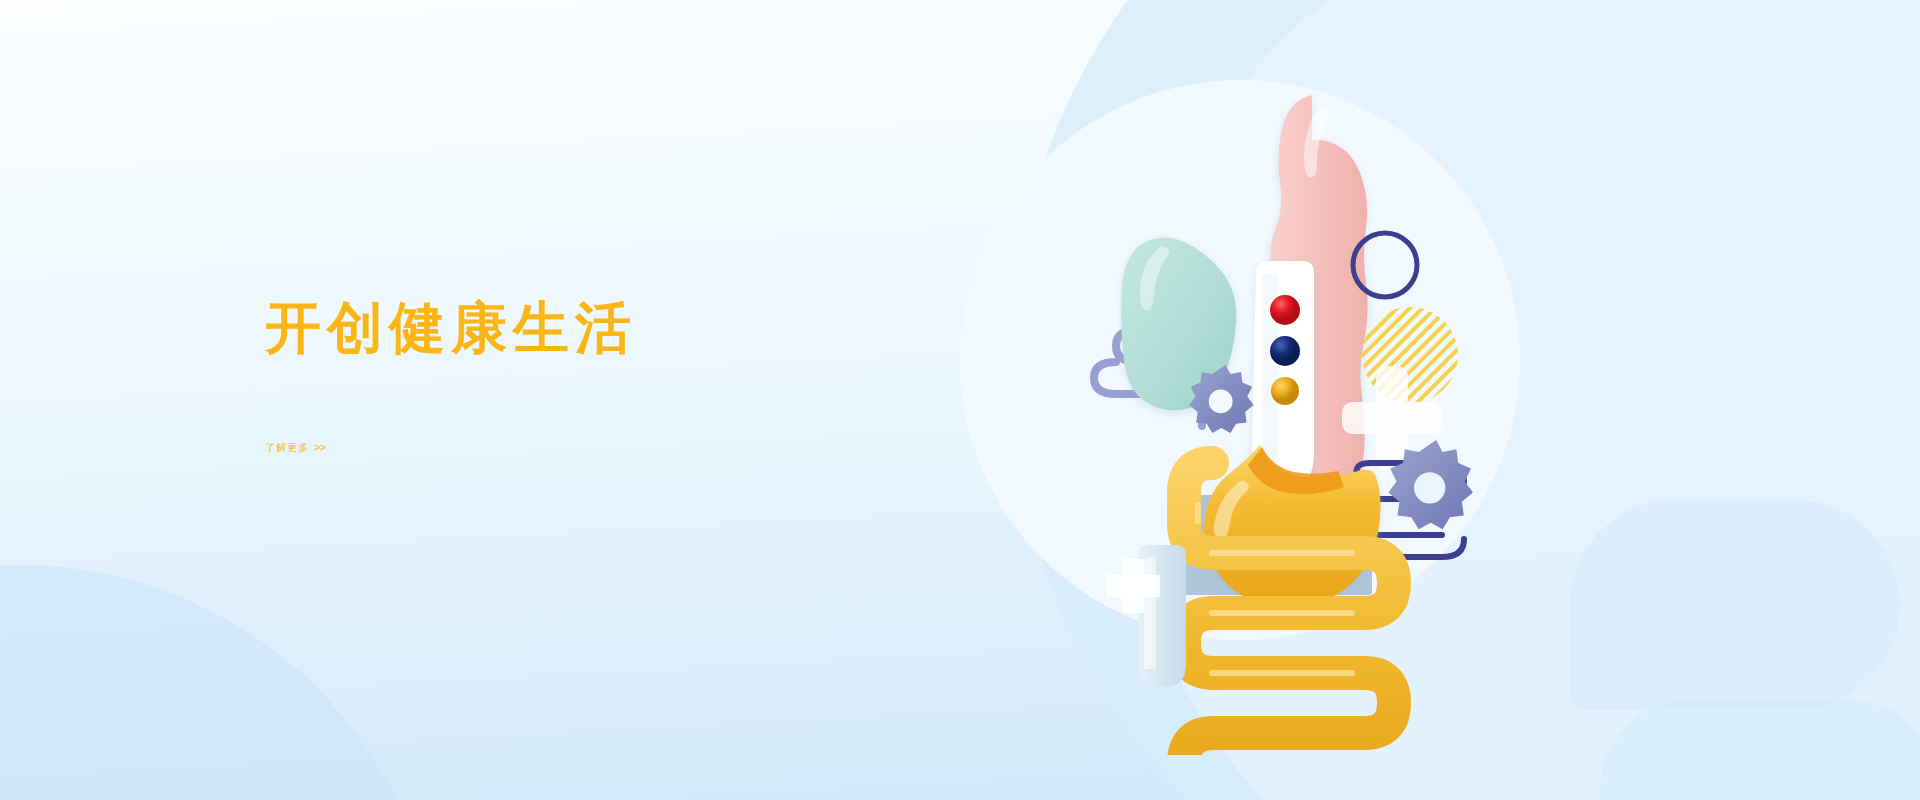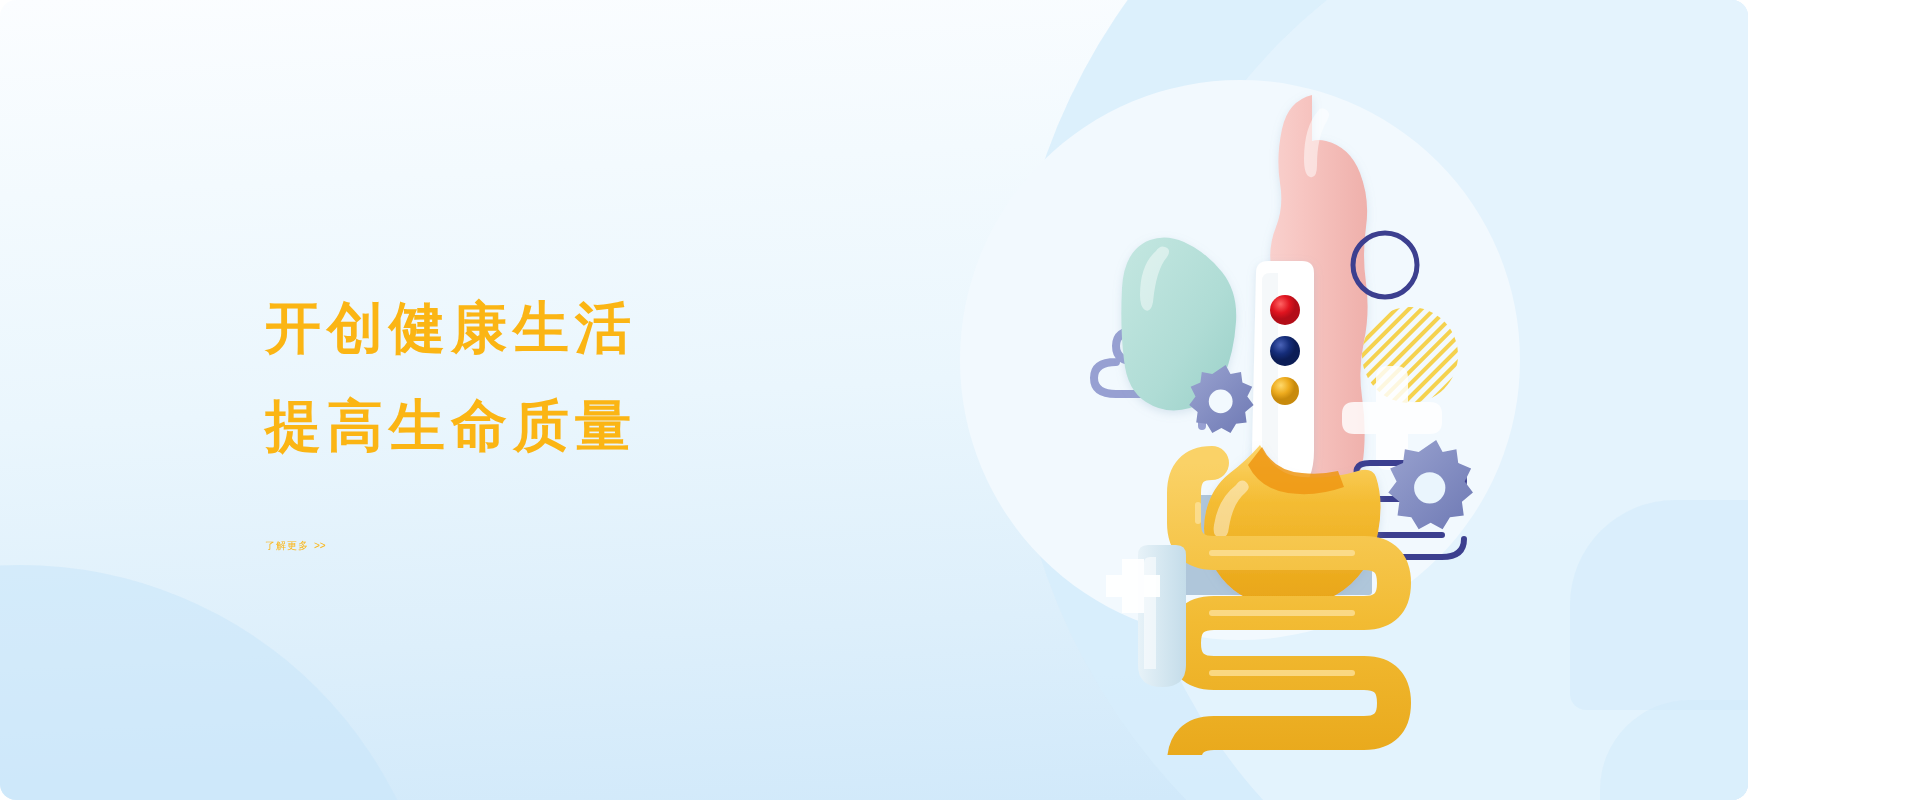--- a/index.html
+++ b/index.html
@@ -4,26 +4,25 @@
 <style>
   html, body {
     margin: 0;
     padding: 0;
     background: #ffffff;
   }
   * { box-sizing: border-box; }
 
   .banner {
     position: relative;
-    width: 1748px;
+    width: 1920px;
     height: 800px;
     overflow: hidden;
     font-family: "Liberation Sans", "DejaVu Sans", sans-serif;
     background: linear-gradient(177deg, #fbfdff 0%, #f3fafe 22%, #eaf6fd 48%, #ddeffb 75%, #cfe8fa 100%);
-    border-radius: 16px;
   }
 
   
   .bg-layer { position: absolute; inset: 0; overflow: hidden; }
 
   .bg-ellipse-right {
     position: absolute;
     left: 1010px;
     top: -260px;
     width: 1250px;
@@ -129,21 +128,20 @@
   <div class="bg-layer">
     <div class="bg-ellipse-right"></div>
     <div class="bg-ellipse-right-2"></div>
     <div class="bg-circle-bottomleft"></div>
     <div class="bg-soft-1"></div>
     <div class="bg-soft-2"></div>
   </div>
 
   <div class="text-block">
     <h1 class="headline">开创健康生活</h1>
-    <h1 class="headline">提高生命质量</h1>
     <a class="more-link" href="#"><span>了解更多</span><span class="chev">&gt;&gt;</span></a>
   </div>
 
   <div class="illus-wrap">
     <div class="illus-disc"></div>
 
     <svg class="illus-svg" width="680" height="700" viewBox="0 0 680 700">
       <defs>
         <linearGradient id="gPink" x1="0" y1="0" x2="1" y2="0">
           <stop offset="0%" stop-color="#f9d2cf"></stop>

